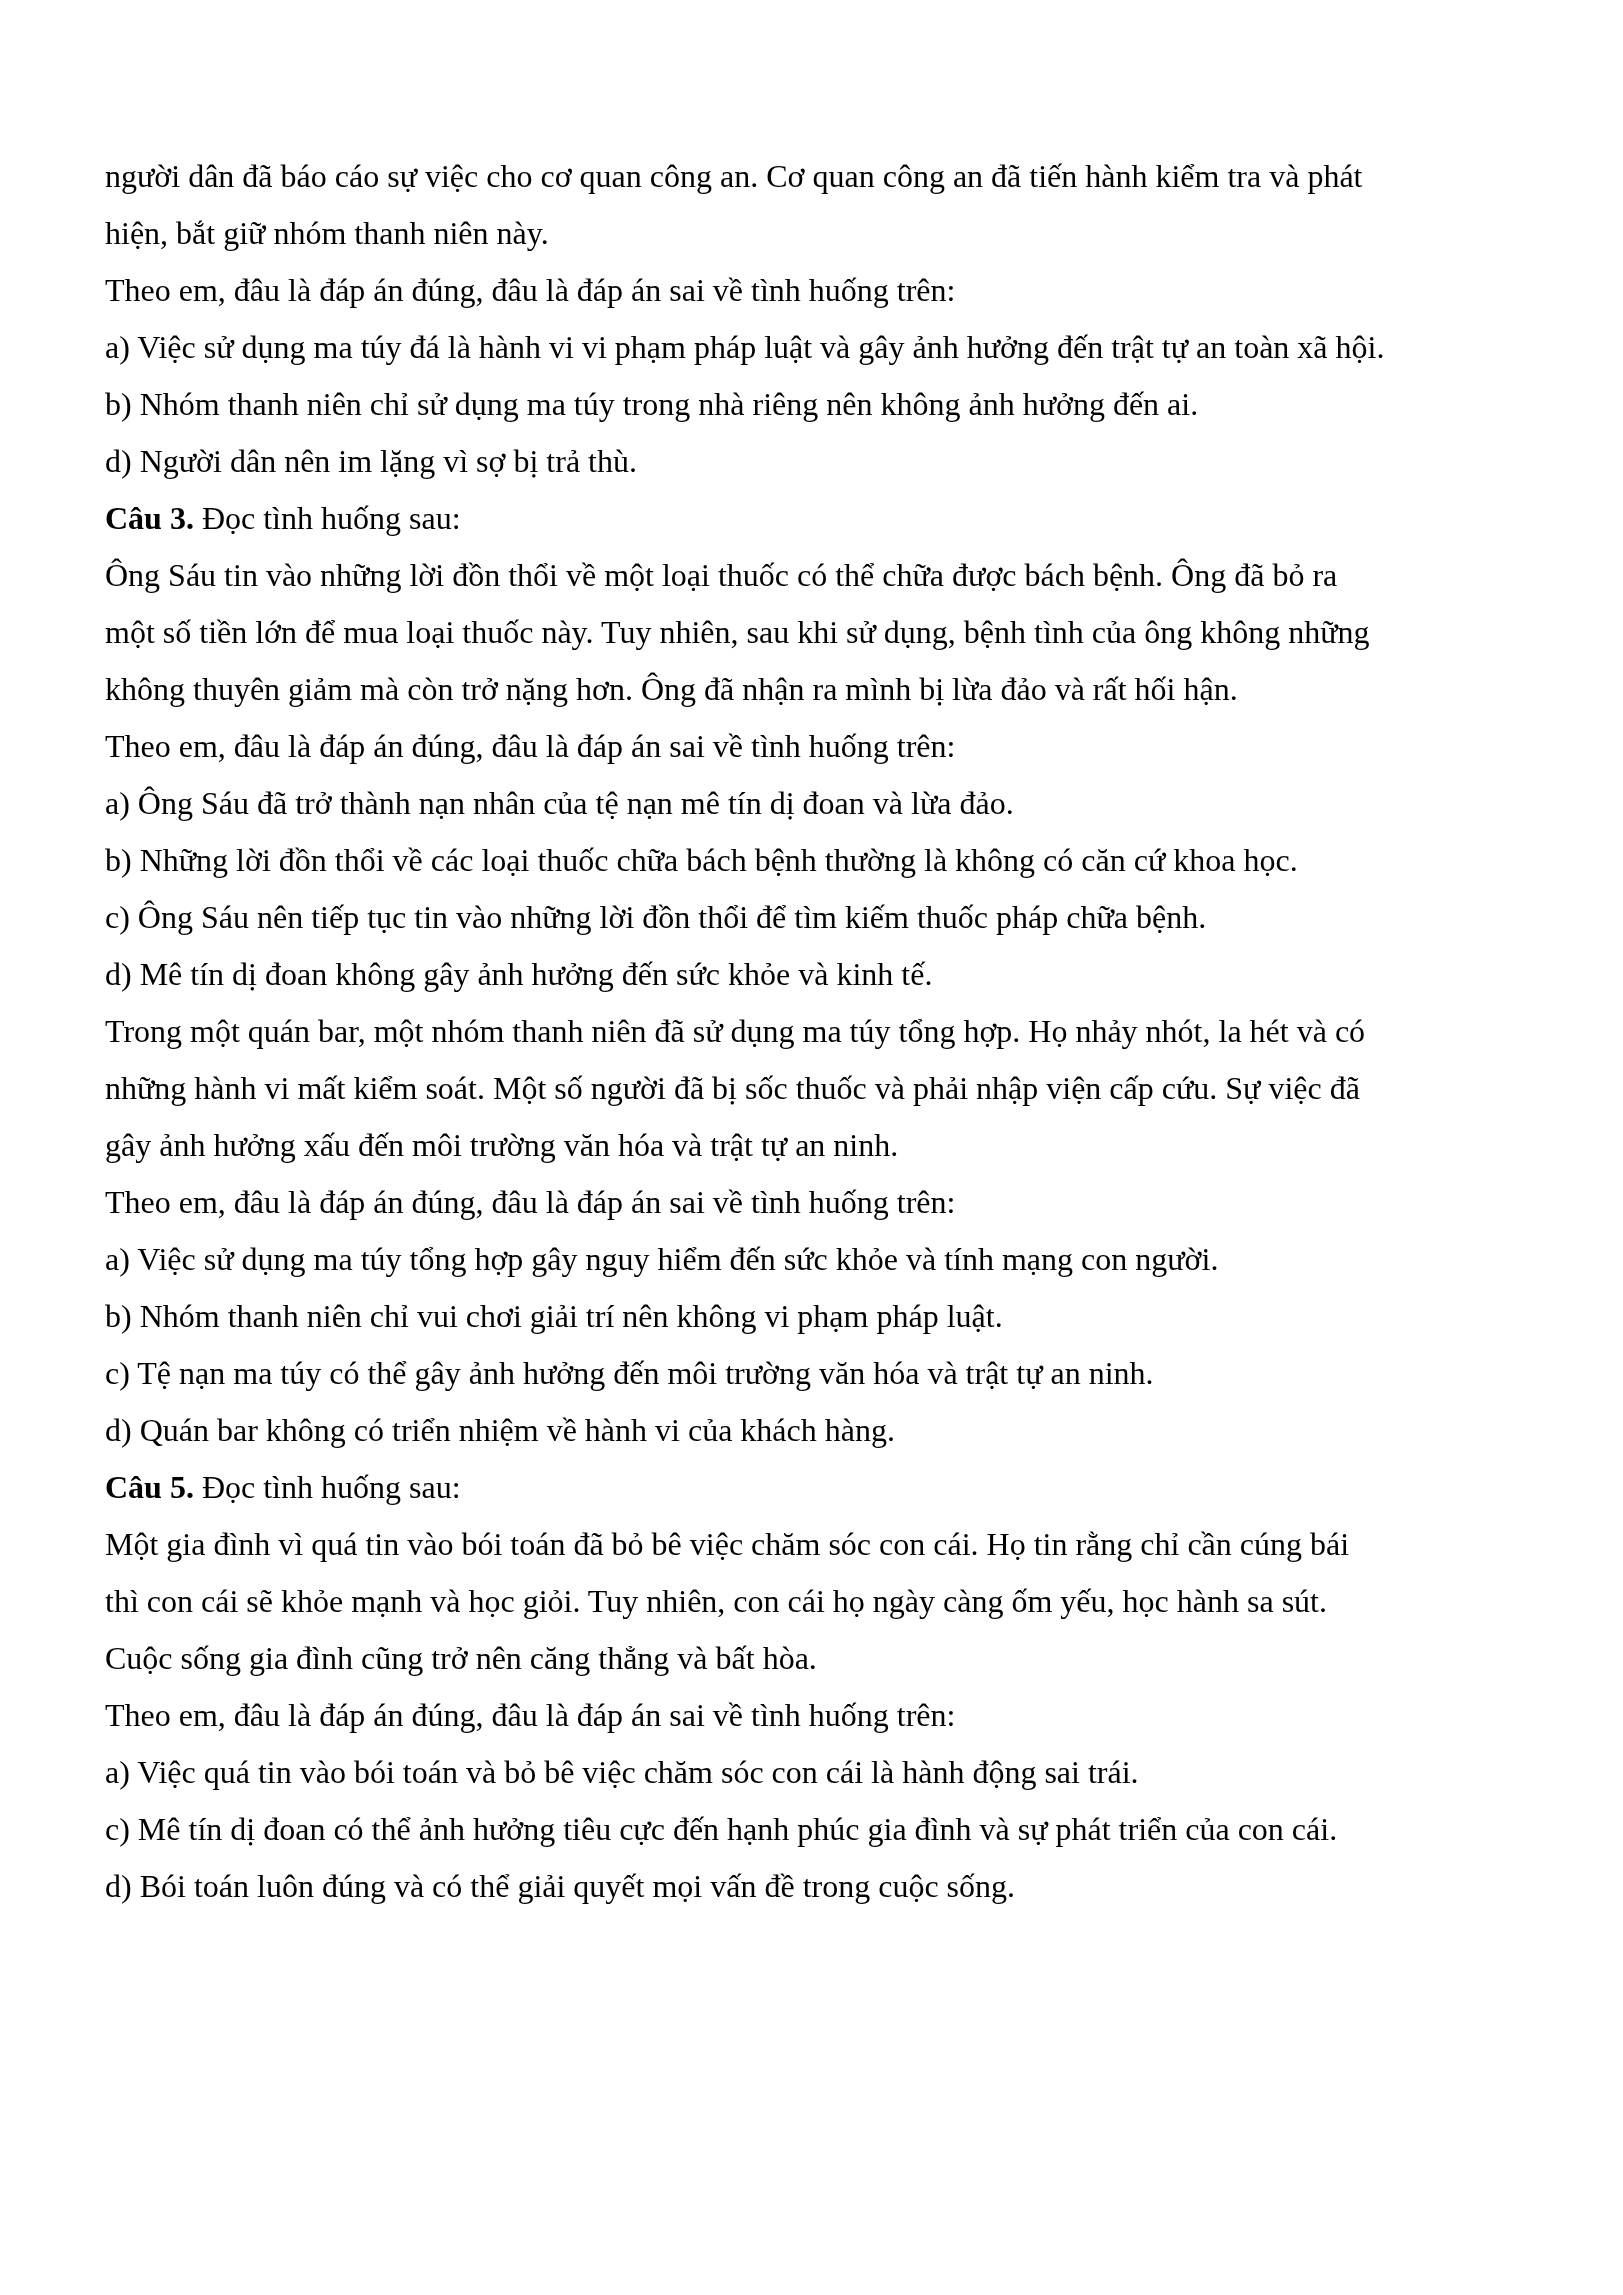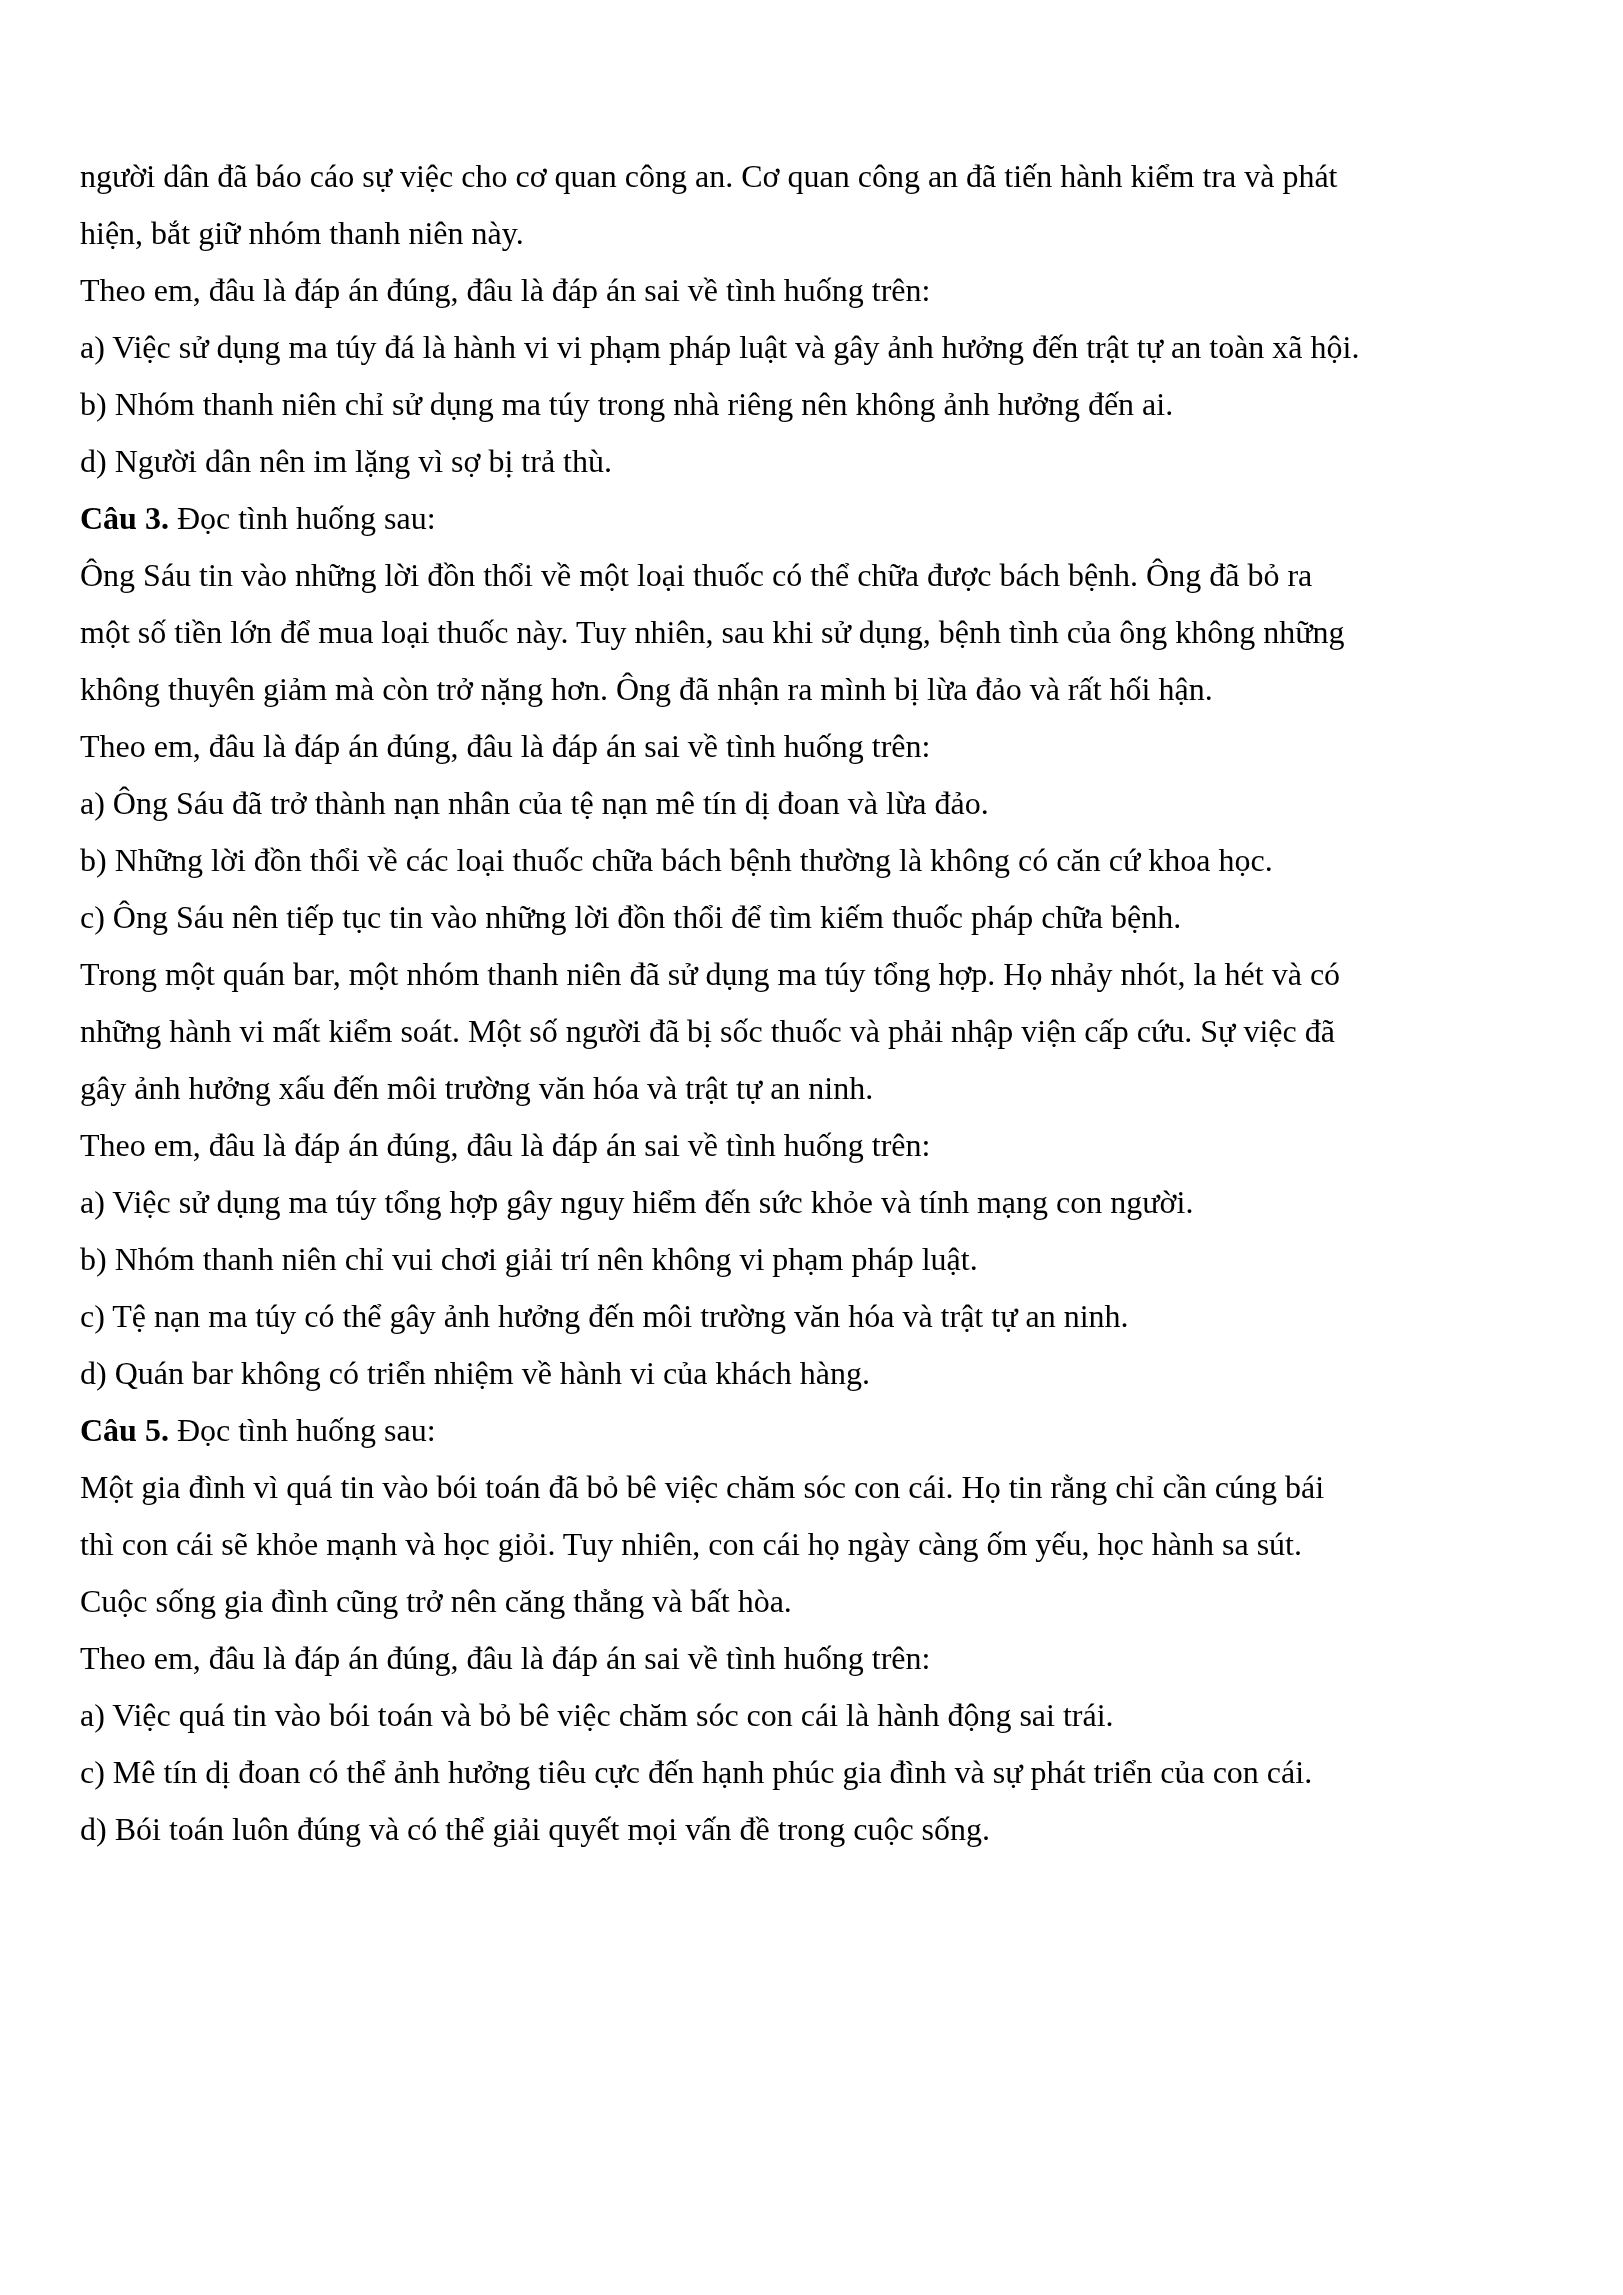--- a/index.html
+++ b/index.html
@@ -9,21 +9,21 @@
   }
   .page {
     position: relative;
     width: 1623px;
     height: 2295px;
     background: #ffffff;
     overflow: hidden;
   }
   .content {
     box-sizing: border-box;
-    padding: 148px 44px 0 80px;
+    padding: 148px 44px 0 105px;
     font-family: "Liberation Serif", "DejaVu Serif", serif;
     font-size: 32px;
     line-height: 57px;
     color: #000000;
   }
   .para {
     margin: 0;
     white-space: pre-line;
     text-align: left;
   }
@@ -59,20 +59,21 @@
 không thuyên giảm mà còn trở nặng hơn. Ông đã nhận ra mình bị lừa đảo và rất hối hận.</span></p>
 
   <p class="para body"><span class="para-text">Theo em, đâu là đáp án đúng, đâu là đáp án sai về tình huống trên:</span></p>
 
   <p class="para body"><span class="para-text">a) Ông Sáu đã trở thành nạn nhân của tệ nạn mê tín dị đoan và lừa đảo.</span></p>
 
   <p class="para body"><span class="para-text">b) Những lời đồn thổi về các loại thuốc chữa bách bệnh thường là không có căn cứ khoa học.</span></p>
 
   <p class="para body"><span class="para-text">c) Ông Sáu nên tiếp tục tin vào những lời đồn thổi để tìm kiếm thuốc pháp chữa bệnh.</span></p>
 
+  <p class="para body"><span class="para-text">d) Mê tín dị đoan không gây ảnh hưởng đến sức khỏe và kinh tế.</span></p>
 
 
   <p class="para body"><span class="para-text">Trong một quán bar, một nhóm thanh niên đã sử dụng ma túy tổng hợp. Họ nhảy nhót, la hét và có
 những hành vi mất kiểm soát. Một số người đã bị sốc thuốc và phải nhập viện cấp cứu. Sự việc đã
 gây ảnh hưởng xấu đến môi trường văn hóa và trật tự an ninh.</span></p>
 
   <p class="para body"><span class="para-text">Theo em, đâu là đáp án đúng, đâu là đáp án sai về tình huống trên:</span></p>
 
   <p class="para body"><span class="para-text">a) Việc sử dụng ma túy tổng hợp gây nguy hiểm đến sức khỏe và tính mạng con người.</span></p>
 

